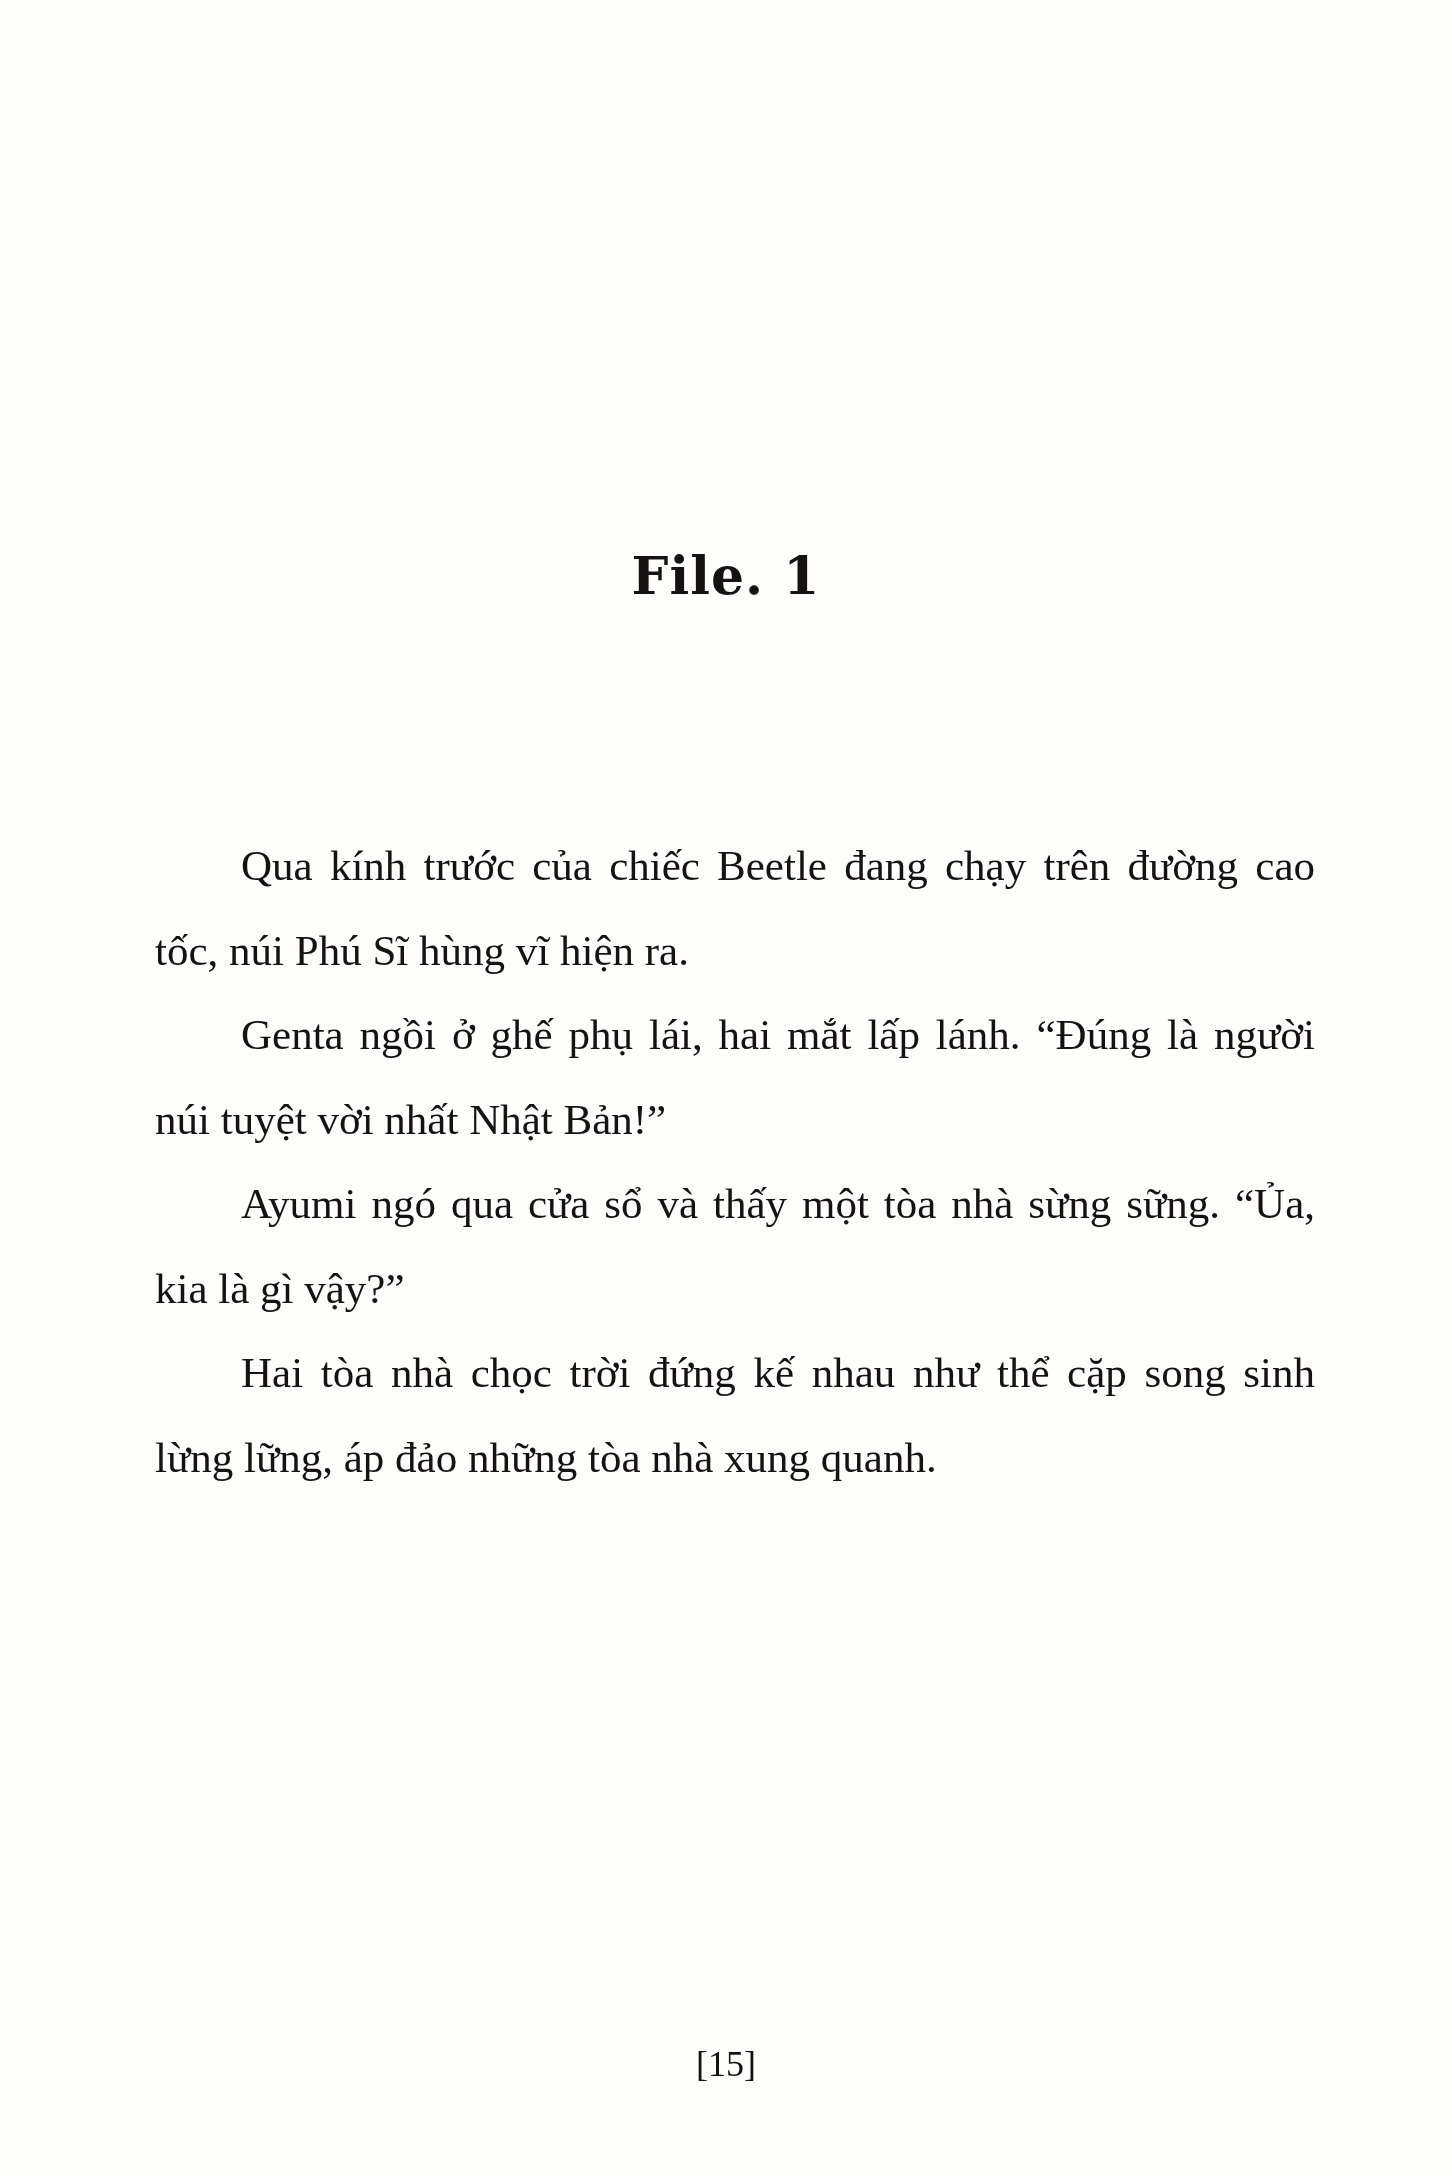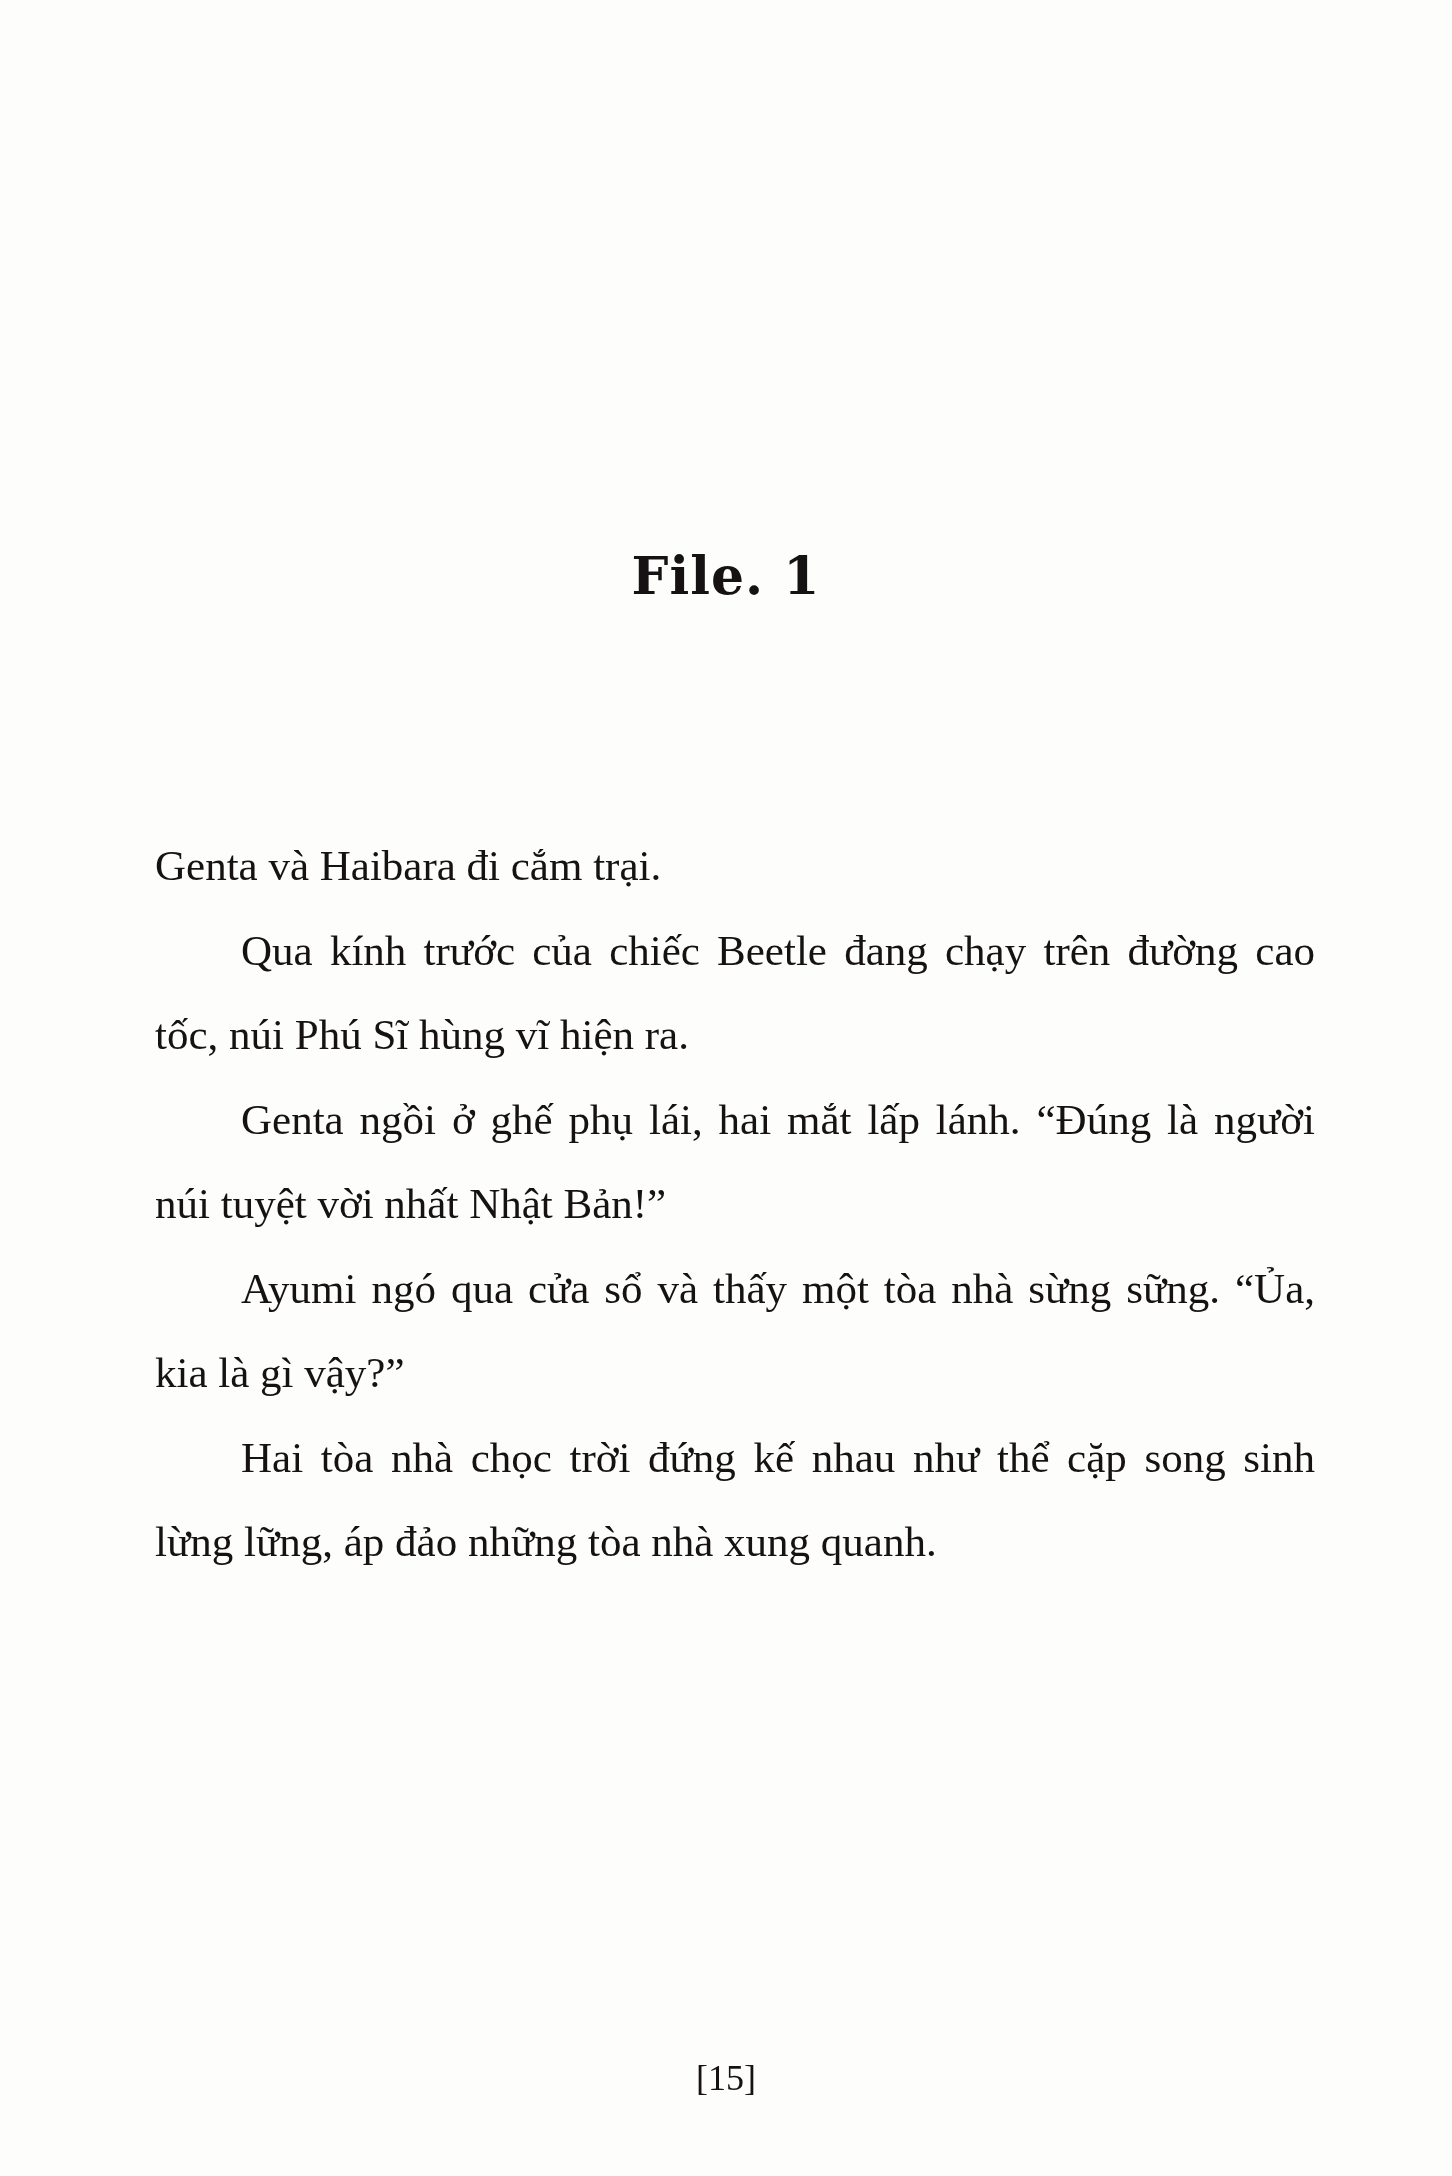--- a/index.html
+++ b/index.html
@@ -7,30 +7,29 @@
        font-family:"Liberation Serif","DejaVu Serif",serif;color:#161213;}
   .bleed{position:absolute;left:150px;top:120px;width:1180px;color:#ececea;font-size:44px;line-height:84px;
          transform:scaleX(-1);opacity:.6;font-family:"Liberation Serif",serif;white-space:pre-line;pointer-events:none;}
   .title{position:absolute;left:0;width:1452px;top:510px;text-align:center;
          font-family:"DejaVu Serif",serif;font-weight:bold;font-size:52px;letter-spacing:1px;}
   .body{position:absolute;left:155px;top:824px;width:1160px;font-size:43px;line-height:84.5px;}
   .body p{margin:0;text-align:justify;text-align-last:left;}
   .body p.ind{text-indent:86px;}
   .dropcap-row{position:relative;padding-left:92px;}
   .dropcap{position:absolute;left:4px;top:6px;width:88px;height:160px;}
-  .page-num{position:absolute;left:0;width:1452px;top:2043px;text-align:center;font-size:36px;margin-top:14px;}
+  .page-num{position:absolute;left:0;width:1452px;top:2043px;text-align:center;font-size:36px;}
 </style>
 </head>
 <body>
 
 <div class="bleed"></div>
 
 <h1 class="title">File. 1</h1>
 
 <div class="body">
-  <p>Genta và Haibara đi cắm trại.</p>
   <p class="ind">Qua kính trước của chiếc Beetle đang chạy trên đường cao tốc, núi Phú Sĩ hùng vĩ hiện ra.</p>
   <p class="ind">Genta ngồi ở ghế phụ lái, hai mắt lấp lánh. “Đúng là người núi tuyệt vời nhất Nhật Bản!”</p>
   <p class="ind">Ayumi ngó qua cửa sổ và thấy một tòa nhà sừng sững. “Ủa, kia là gì vậy?”</p>
   <p class="ind">Hai tòa nhà chọc trời đứng kế nhau như thể cặp song sinh lừng lững, áp đảo những tòa nhà xung quanh.</p>
 </div>
 
 <div class="page-num">[15]</div>
 
 </body></html>

